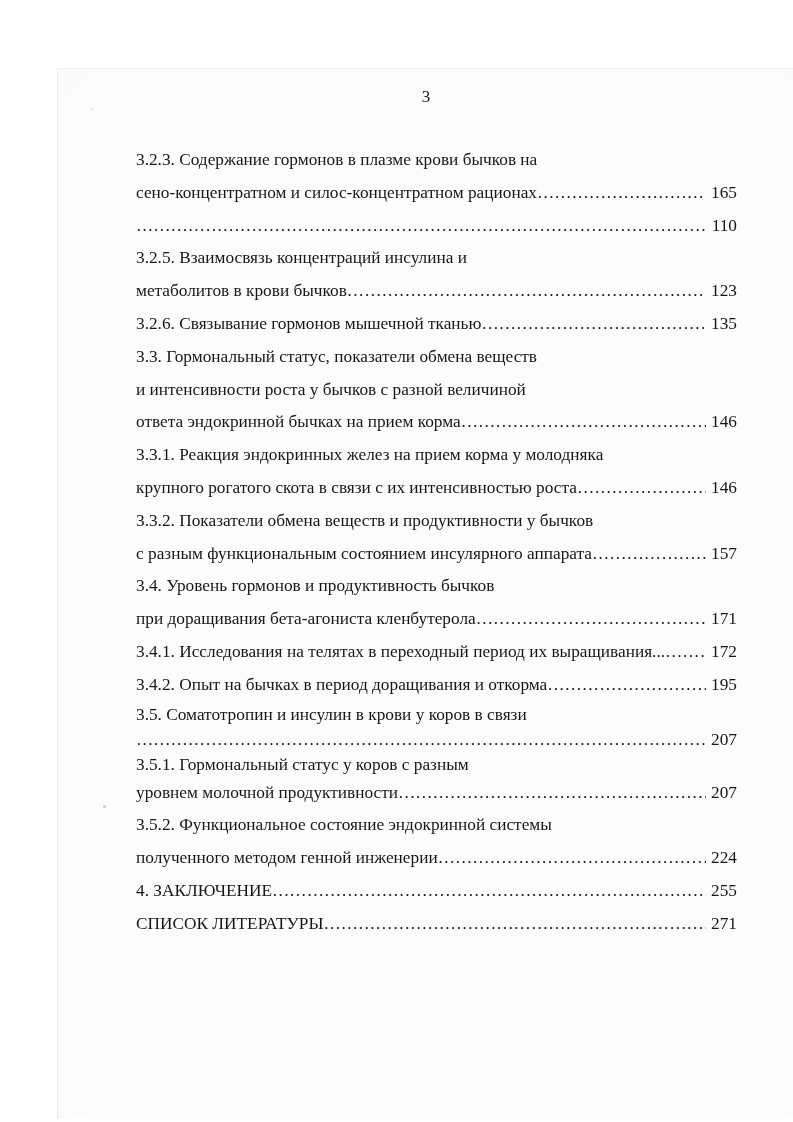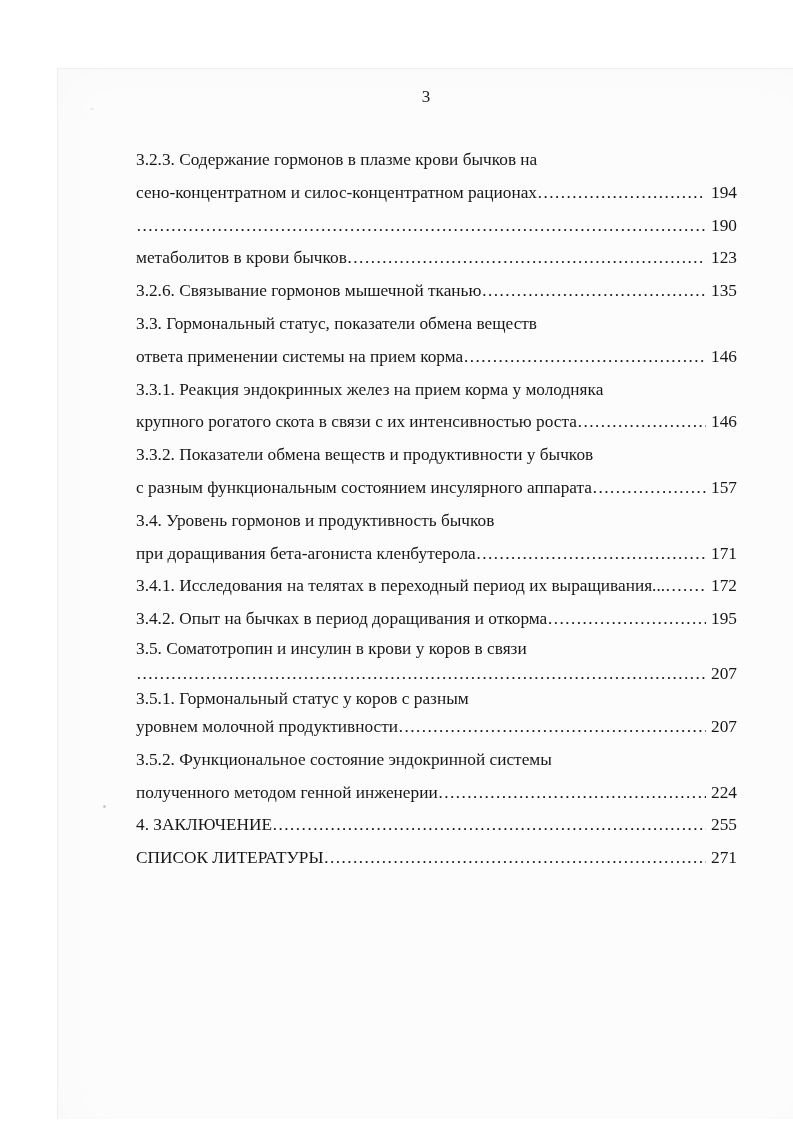--- a/index.html
+++ b/index.html
@@ -77,41 +77,47 @@
 
 <div class="scan-page">
   <div class="page-num">3</div>
   <div class="toc">
       <div class="row">
         <span class="text">3.2.3. Содержание гормонов в плазме крови бычков на</span>
       </div>
       <div class="row">
         <span class="text">сено-концентратном и силос-концентратном рационах</span>
         <span class="leader"></span>
-        <span class="pg">194</span>
+        <span class="pg">165</span>
       </div>
       <div class="row">
         <span class="leader"></span>
-        <span class="pg">190</span>
+        <span class="pg">110</span>
+      </div>
+      <div class="row">
+        <span class="text">3.2.5. Взаимосвязь концентраций инсулина и</span>
       </div>
       <div class="row">
         <span class="text">метаболитов в крови бычков</span>
         <span class="leader"></span>
         <span class="pg">123</span>
       </div>
       <div class="row">
         <span class="text">3.2.6. Связывание гормонов мышечной тканью</span>
         <span class="leader"></span>
         <span class="pg">135</span>
       </div>
       <div class="row">
         <span class="text">3.3. Гормональный статус, показатели обмена веществ</span>
       </div>
       <div class="row">
-        <span class="text">ответа применении системы на прием корма</span>
+        <span class="text">и интенсивности роста у бычков с разной величиной</span>
+      </div>
+      <div class="row">
+        <span class="text">ответа эндокринной бычках на прием корма</span>
         <span class="leader"></span>
         <span class="pg">146</span>
       </div>
       <div class="row">
         <span class="text">3.3.1. Реакция эндокринных желез на прием корма у молодняка</span>
       </div>
       <div class="row">
         <span class="text">крупного рогатого скота в связи с их интенсивностью роста</span>
         <span class="leader"></span>
         <span class="pg">146</span>

